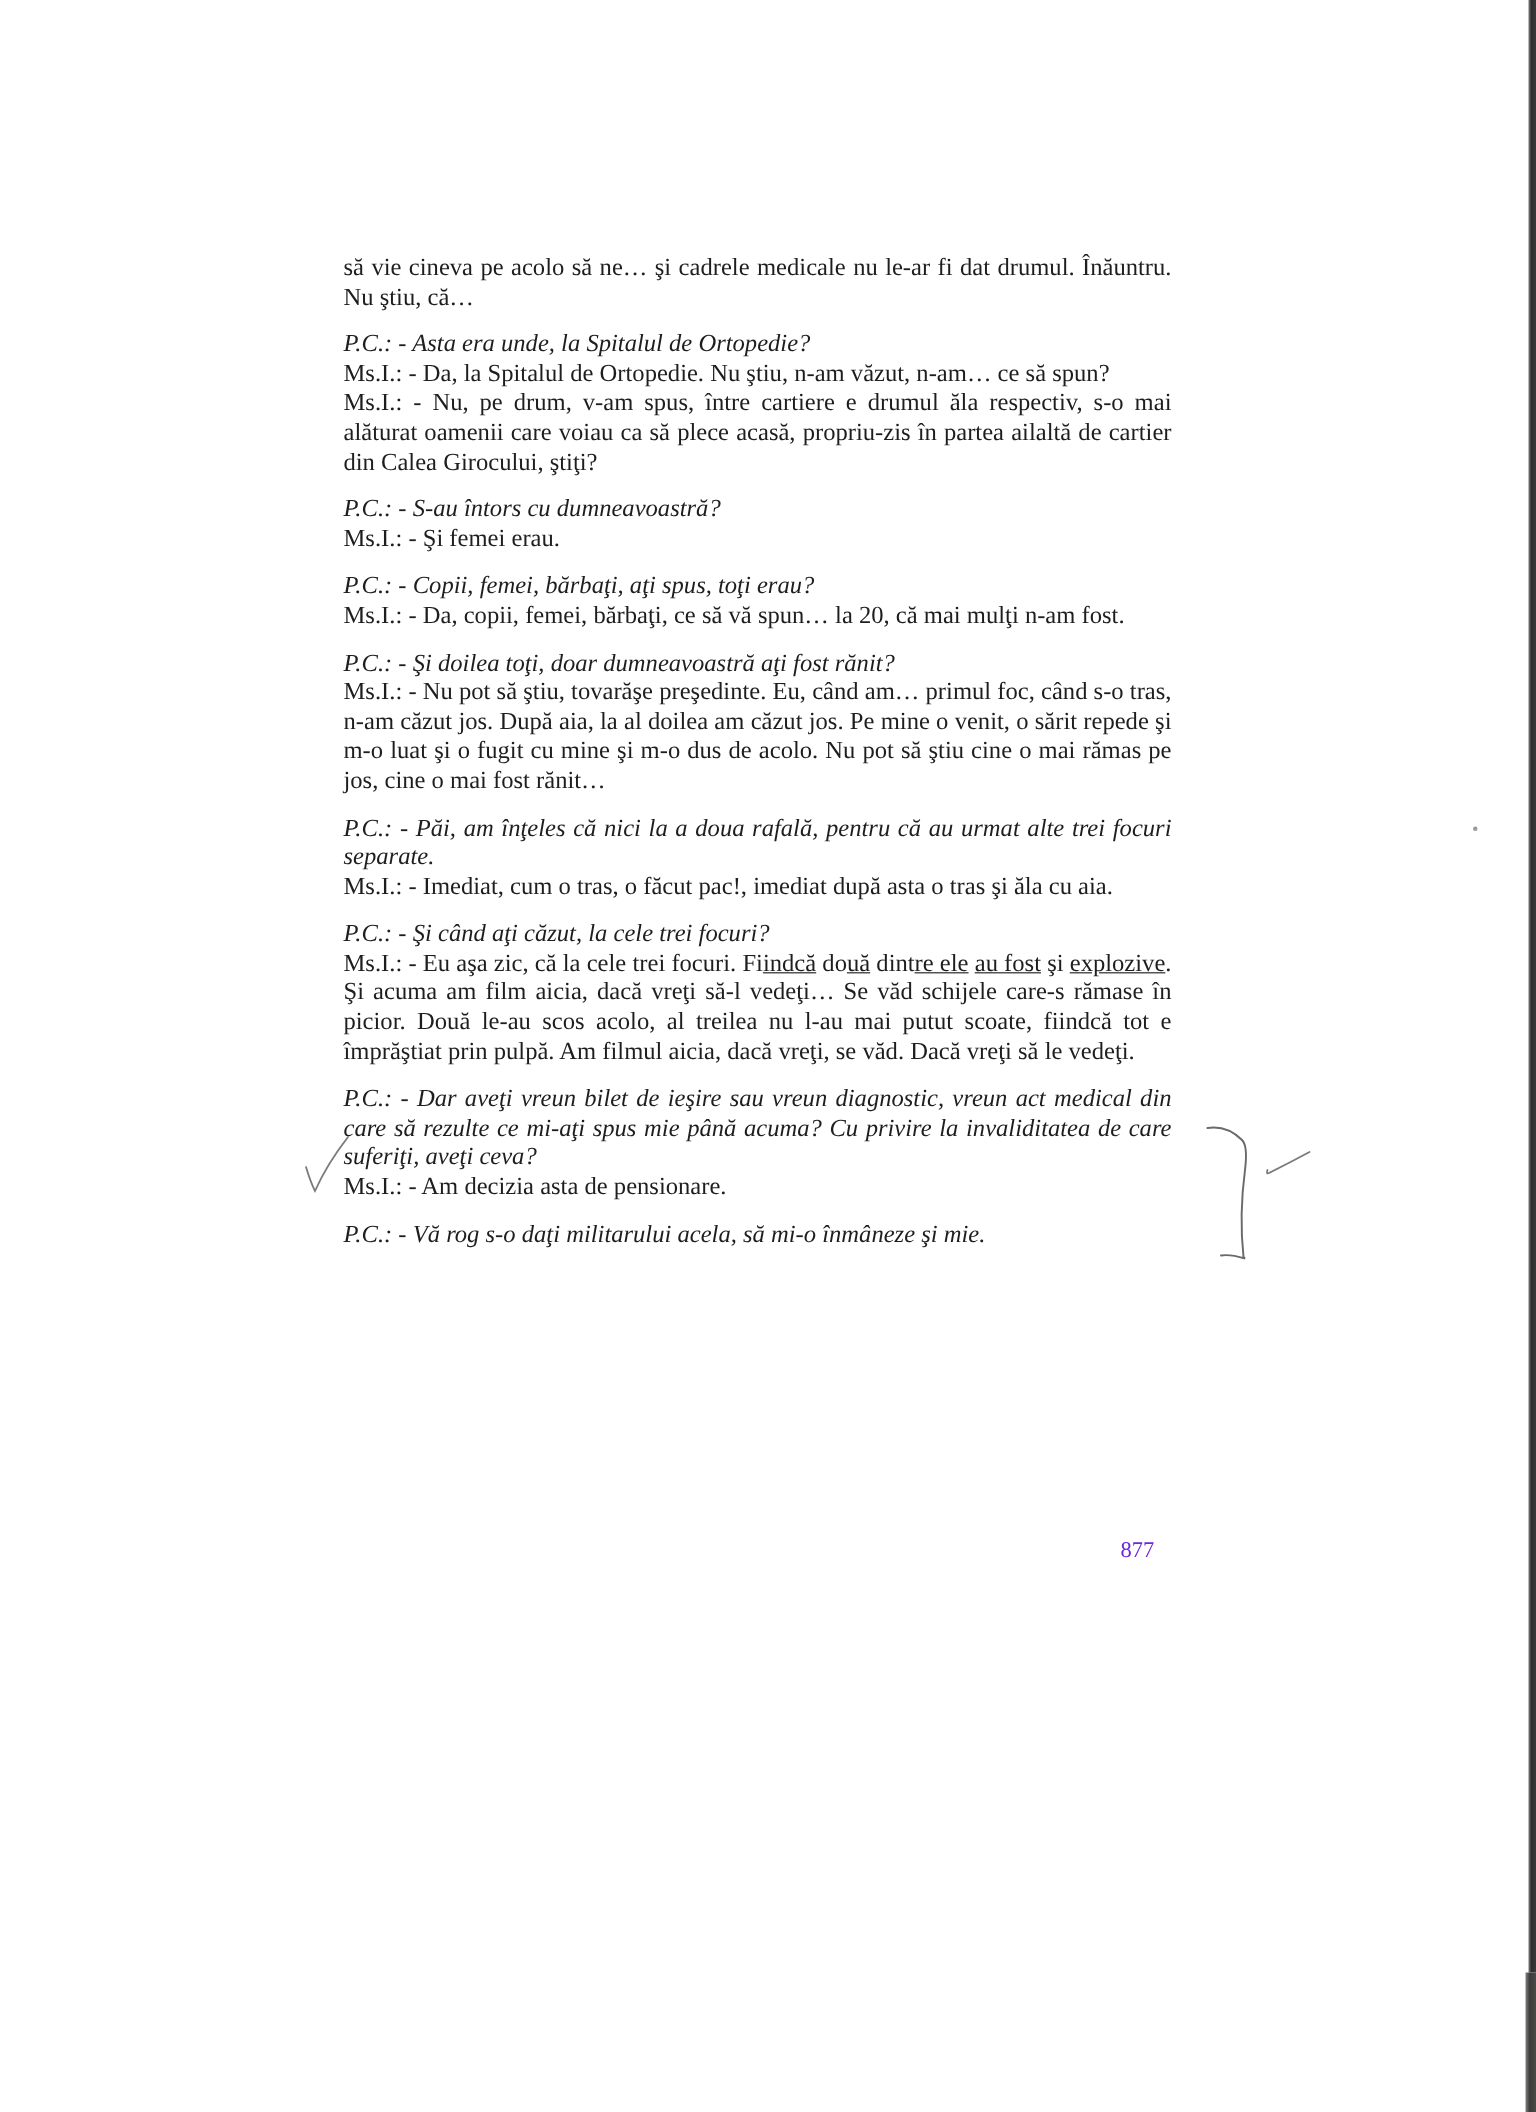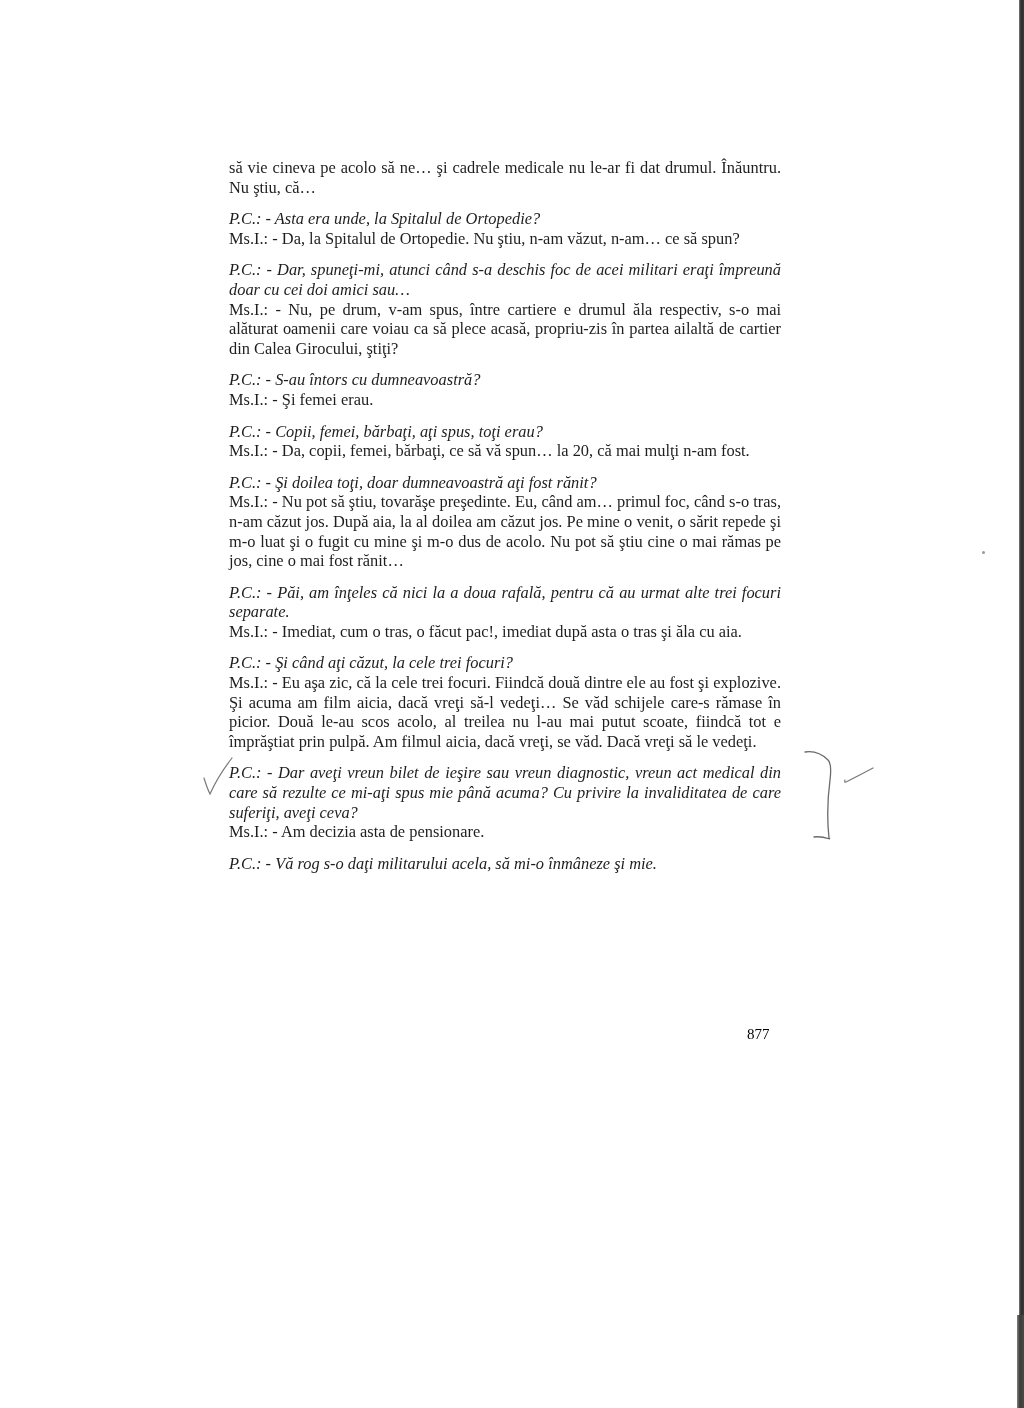--- a/index.html
+++ b/index.html
@@ -20,53 +20,52 @@
     position: absolute; top: 1315px; right: 0;
     width: 7px; height: 93px;
     background: linear-gradient(to right, #808080, #3c3c3c 40%, #4a4a46);
   }
   .speck {
     position: absolute; left: 982px; top: 551px;
     width: 3px; height: 3px; background: #9a9a9a; border-radius: 50%;
   }
   .text-block {
     position: absolute;
-    left: 229px; top: 158px;
+    left: 229px; top: 168px;
     width: 552px;
     font-size: 16.4px;
     line-height: 19.6px;
     text-align: justify;
   }
   .para { margin: 0; }
   .para.it { font-style: italic; margin-top: 12px; }
-  .uline { text-decoration-color: #555; }
+  .uline { text-decoration: underline; text-decoration-color: #555; }
   .page-number {
     position: absolute;
     left: 747px; top: 1026px;
     font-size: 15px;
-    color: #000000;
+    color: #6d28d9;
   }
   .margin-marks {
     position: absolute; left: 0; top: 0;
     width: 1024px; height: 1408px;
     pointer-events: none;
   }
 </style>
 </head>
 <body>
 
 <div class="scan-edge-top"></div>
 <div class="scan-edge-bottom"></div>
 <div class="speck"></div>
 
 <div class="text-block">
   <p class="para">să vie cineva pe acolo să ne… şi cadrele medicale nu le-ar fi dat drumul. Înăuntru. Nu ştiu, că…</p>
   <p class="para it">P.C.: - Asta era unde, la Spitalul de Ortopedie?</p>
   <p class="para">Ms.I.: - Da, la Spitalul de Ortopedie. Nu ştiu, n-am văzut, n-am… ce să spun?</p>
-  <p class="para it">P.C.: - Dar, spuneţi-mi, atunci când s-a deschis foc de acei militari eraţi împreună doar cu cei doi amici sau…</p>
   <p class="para">Ms.I.: - Nu, pe drum, v-am spus, între cartiere e drumul ăla respectiv, s-o mai alăturat oamenii care voiau ca să plece acasă, propriu-zis în partea ailaltă de cartier din Calea Girocului, ştiţi?</p>
   <p class="para it">P.C.: - S-au întors cu dumneavoastră?</p>
   <p class="para">Ms.I.: - Şi femei erau.</p>
   <p class="para it">P.C.: - Copii, femei, bărbaţi, aţi spus, toţi erau?</p>
   <p class="para">Ms.I.: - Da, copii, femei, bărbaţi, ce să vă spun… la 20, că mai mulţi n-am fost.</p>
   <p class="para it">P.C.: - Şi doilea toţi, doar dumneavoastră aţi fost rănit?</p>
   <p class="para">Ms.I.: - Nu pot să ştiu, tovarăşe preşedinte. Eu, când am… primul foc, când s-o tras, n-am căzut jos. După aia, la al doilea am căzut jos. Pe mine o venit, o sărit repede şi m-o luat şi o fugit cu mine şi m-o dus de acolo. Nu pot să ştiu cine o mai rămas pe jos, cine o mai fost rănit…</p>
   <p class="para it">P.C.: - Păi, am înţeles că nici la a doua rafală, pentru că au urmat alte trei focuri separate.</p>
   <p class="para">Ms.I.: - Imediat, cum o tras, o făcut pac!, imediat după asta o tras şi ăla cu aia.</p>
   <p class="para it">P.C.: - Şi când aţi căzut, la cele trei focuri?</p>

